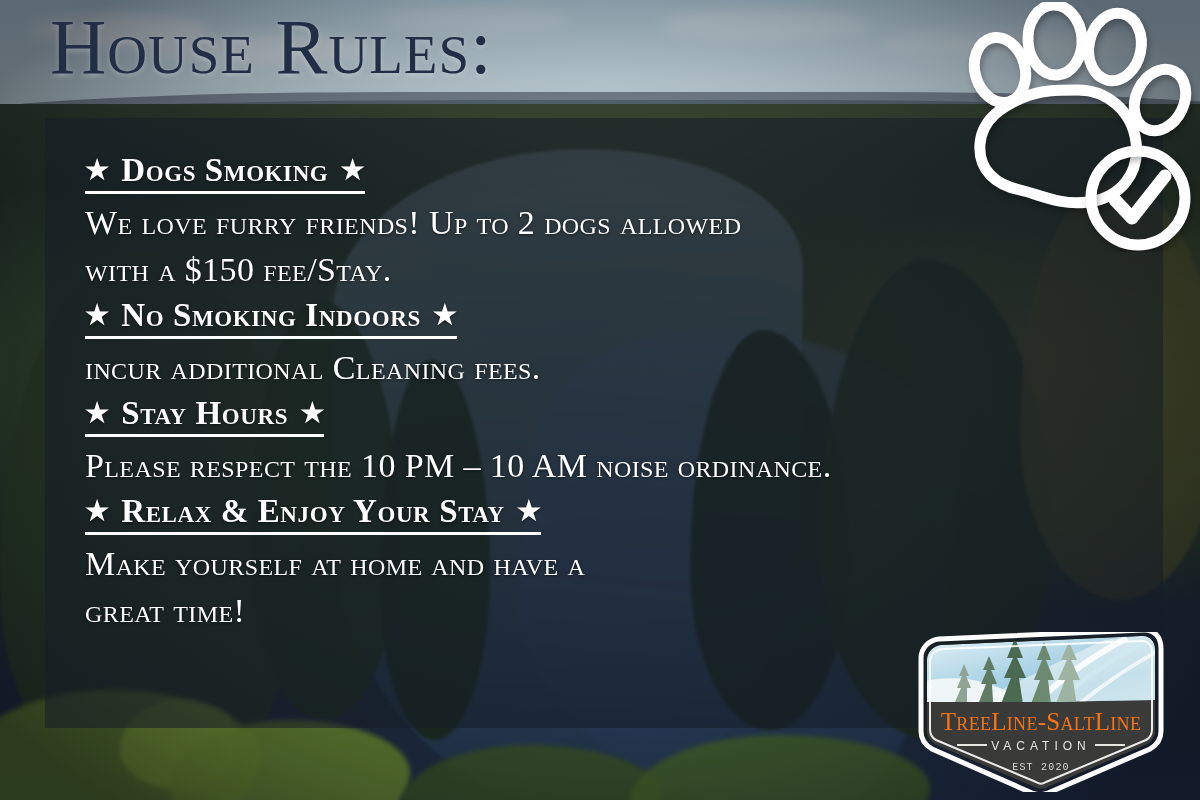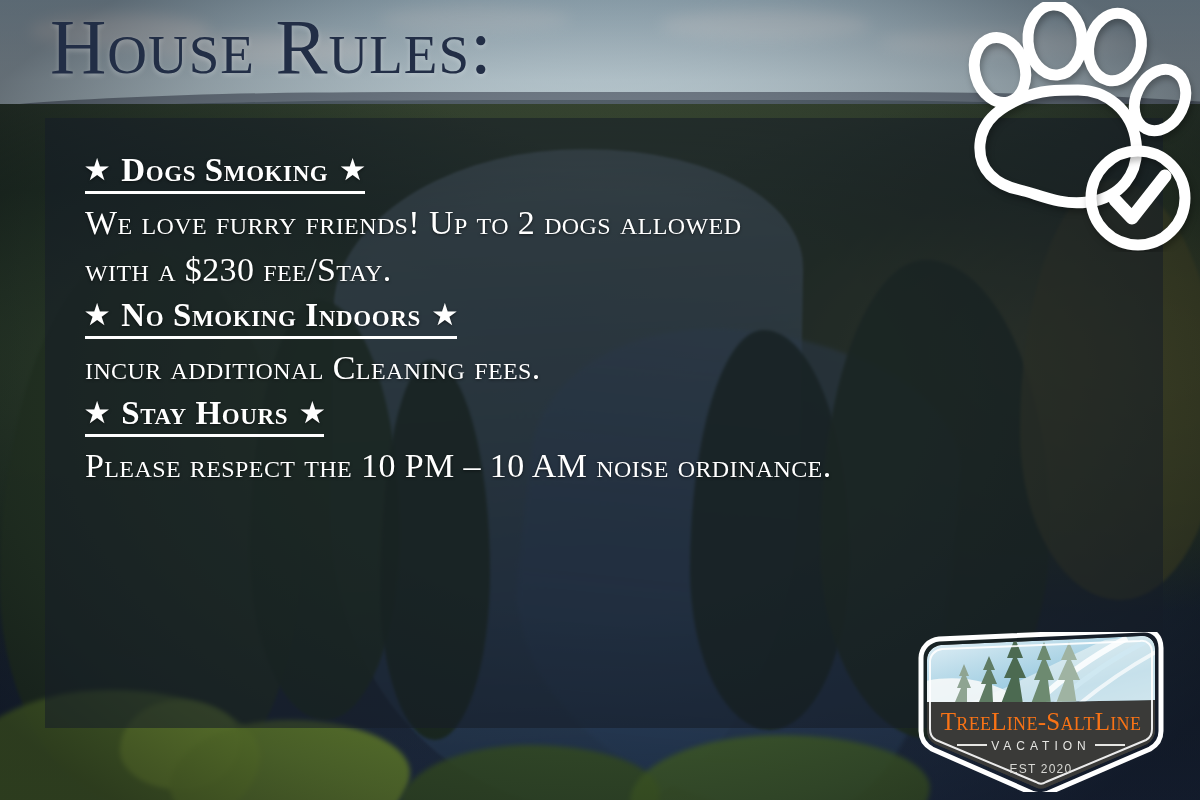--- a/index.html
+++ b/index.html
@@ -161,24 +161,24 @@
     position: absolute; left: 0; right: 0; top: 107px;
     text-align: center;
     font-size: 12px;
     letter-spacing: 5px;
     color: #e6e6e3;
     font-family: "Liberation Sans", sans-serif;
   }
   .logo-est {
     position: absolute; left: 0; right: 0; top: 130px;
     text-align: center;
-    font-size: 12px;
+    font-size: 10px;
     letter-spacing: 1.2px;
     color: #d8d8d4;
-    font-family: Liberation Sans, sans-serif;
+    font-family: Liberation Mono, monospace;
   }
 </style>
 </head>
 <body>
 
 <div class="stage">
 
   <div class="photo">
     <div class="sky">
       <div class="cloud c1"></div>
@@ -237,21 +237,21 @@
   </div>
 
   <div class="rules">
 
     <div class="rule">
       <div class="rule-head">
         <span class="star left">★</span><span>Dogs Smoking</span><span class="star right">★</span>
       </div>
       <div class="rule-body">
         <div>We love furry friends! Up to 2 dogs allowed</div>
-        <div>with a $230 fee/Stay.</div>
+        <div>with a $150 fee/Stay.</div>
       </div>
     </div>
 
     <div class="rule">
       <div class="rule-head">
         <span class="star left">★</span><span>No Smoking Indoors</span><span class="star right">★</span>
       </div>
       <div class="rule-body">
         <div>incur additional Cleaning fees.</div>
       </div>
@@ -259,20 +259,29 @@
 
     <div class="rule">
       <div class="rule-head">
         <span class="star left">★</span><span>Stay Hours</span><span class="star right">★</span>
       </div>
       <div class="rule-body">
         <div>Please respect the 10 PM – 10 AM noise ordinance.</div>
       </div>
     </div>
 
+    <div class="rule">
+      <div class="rule-head">
+        <span class="star left">★</span><span>Relax &amp; Enjoy Your Stay</span><span class="star right">★</span>
+      </div>
+      <div class="rule-body">
+        <div>Make yourself at home and have a</div>
+        <div>great time!</div>
+      </div>
+    </div>
 
   </div>
 
   <div class="logo">
     <svg width="272" height="160" viewBox="0 0 272 160" xmlns="http://www.w3.org/2000/svg">
       <defs>
         <clipPath id="badgeClip">
           <path d="M22 28 C22 20 28 14 36 13 L236 4 C244 3 250 9 250 17 L250 98
                    C250 104 247 109 242 112 L142 155 C138 157 134 157 130 155
                    L30 112 C25 109 22 104 22 98 Z"></path>

